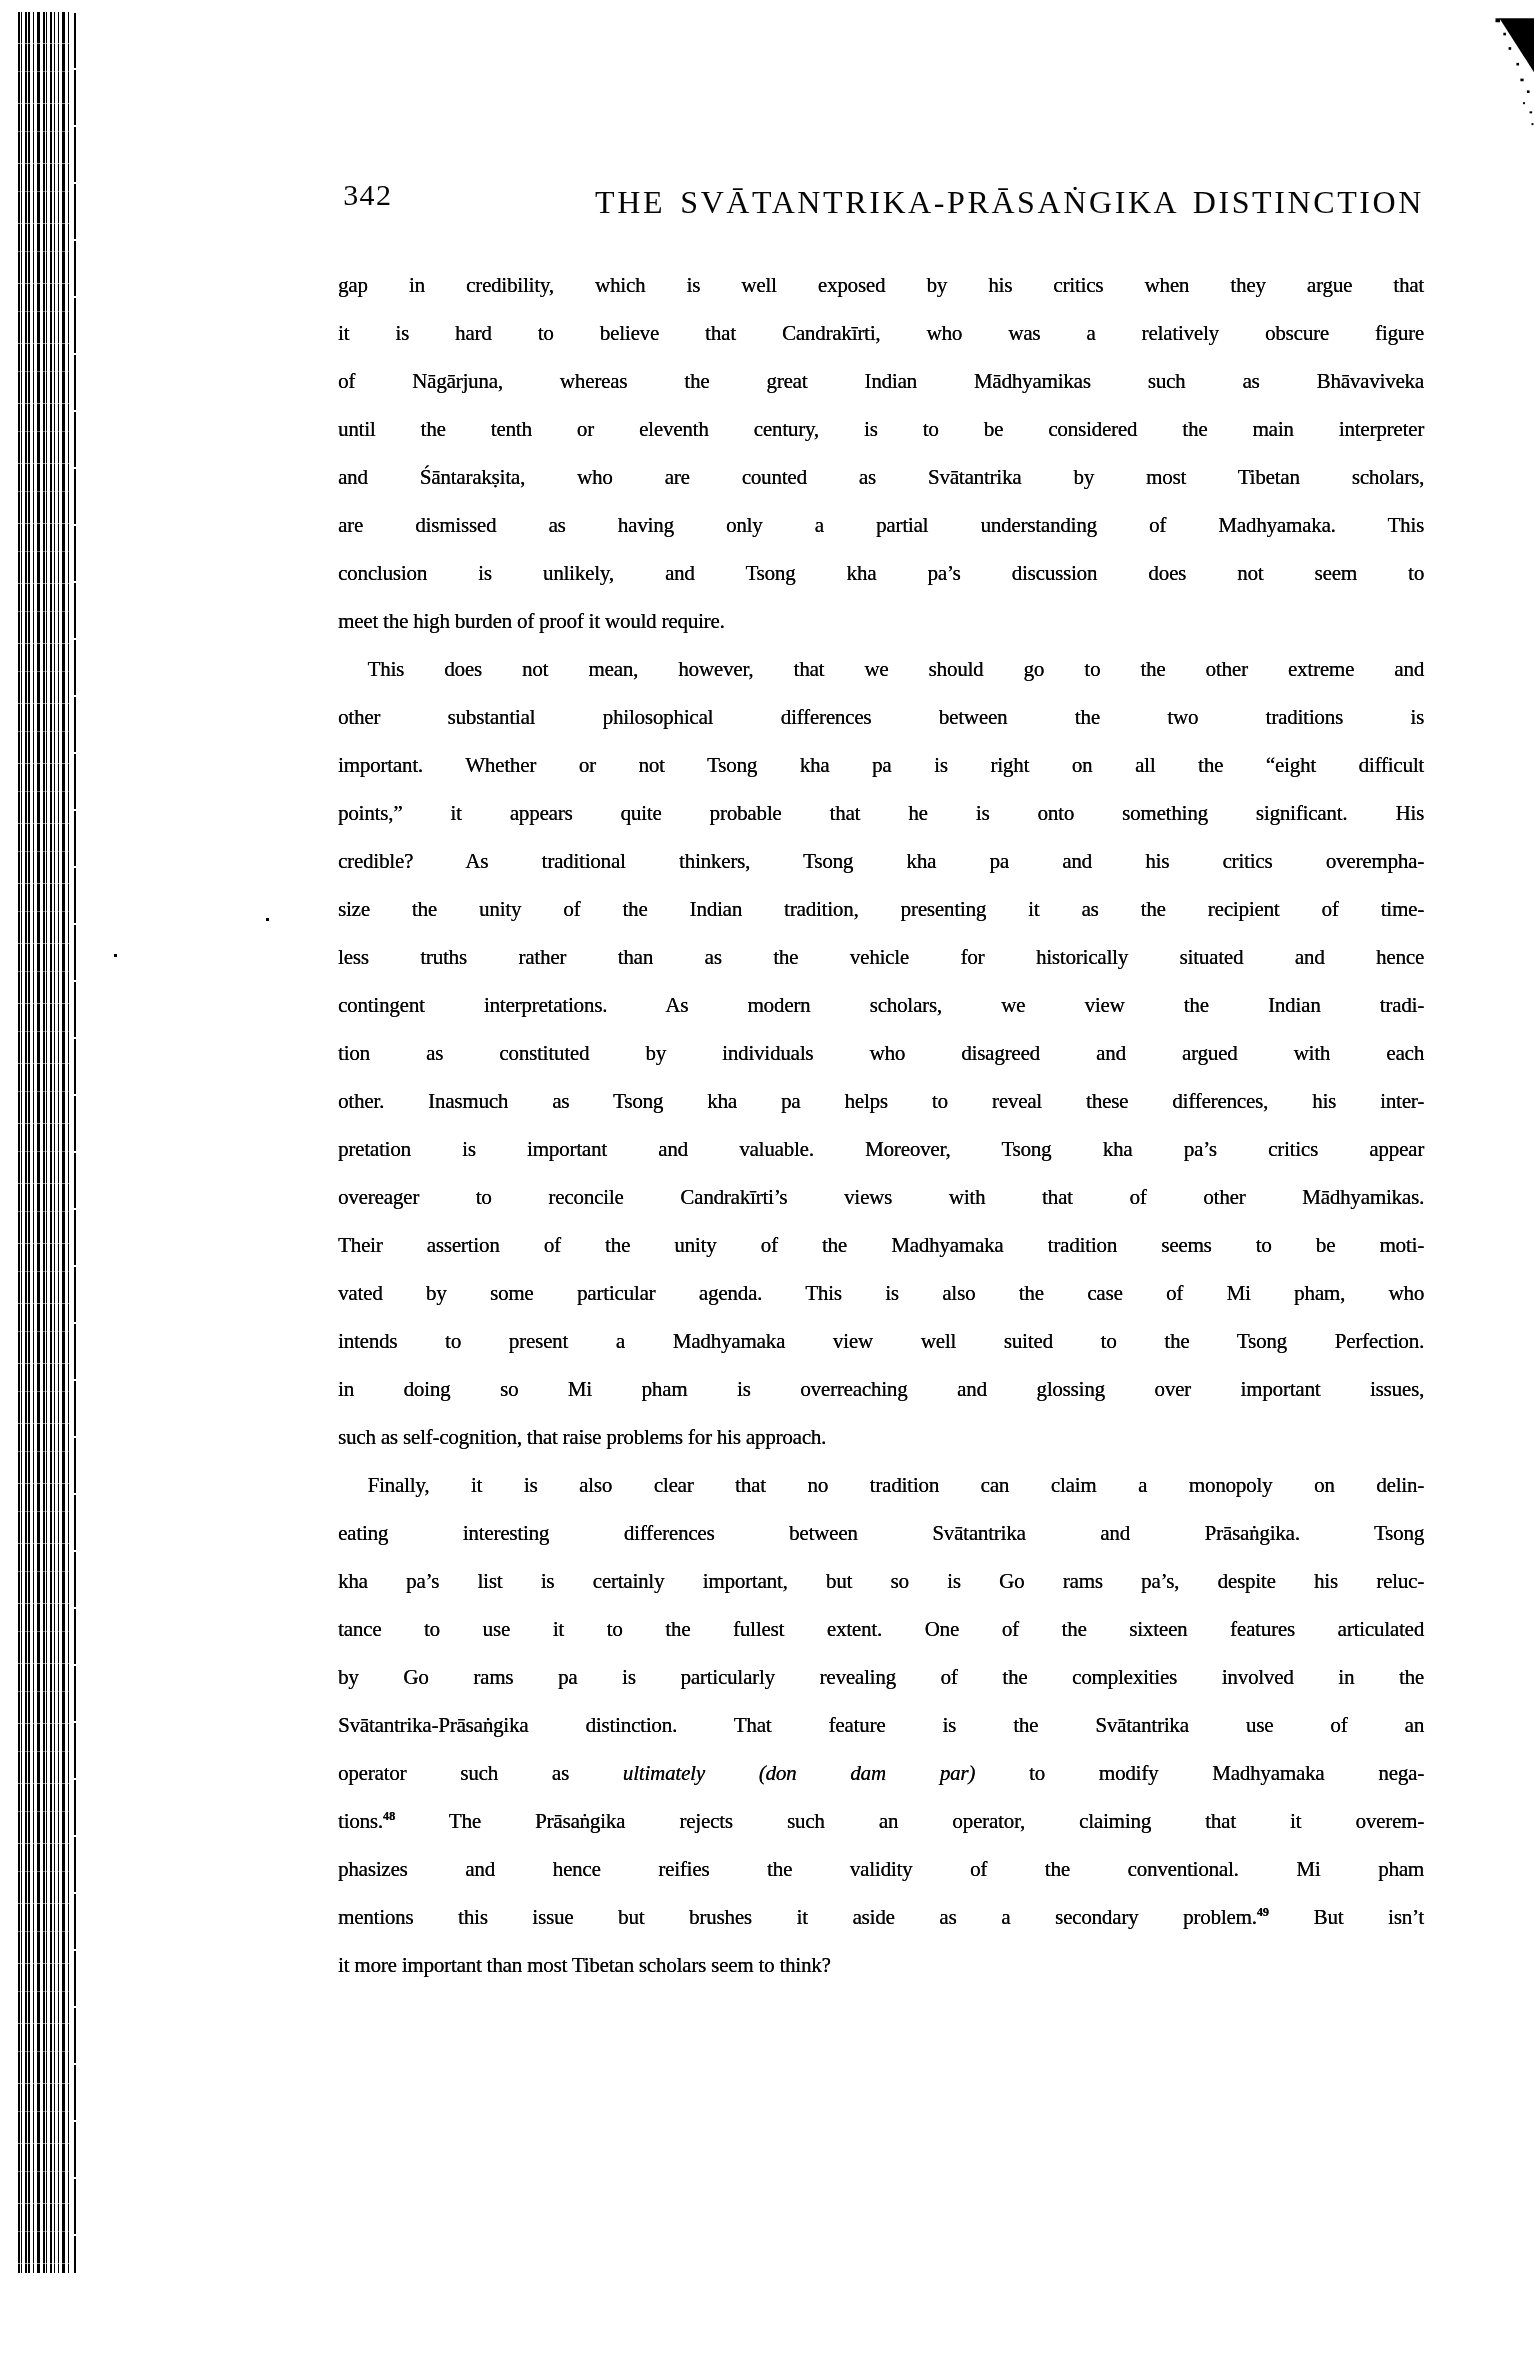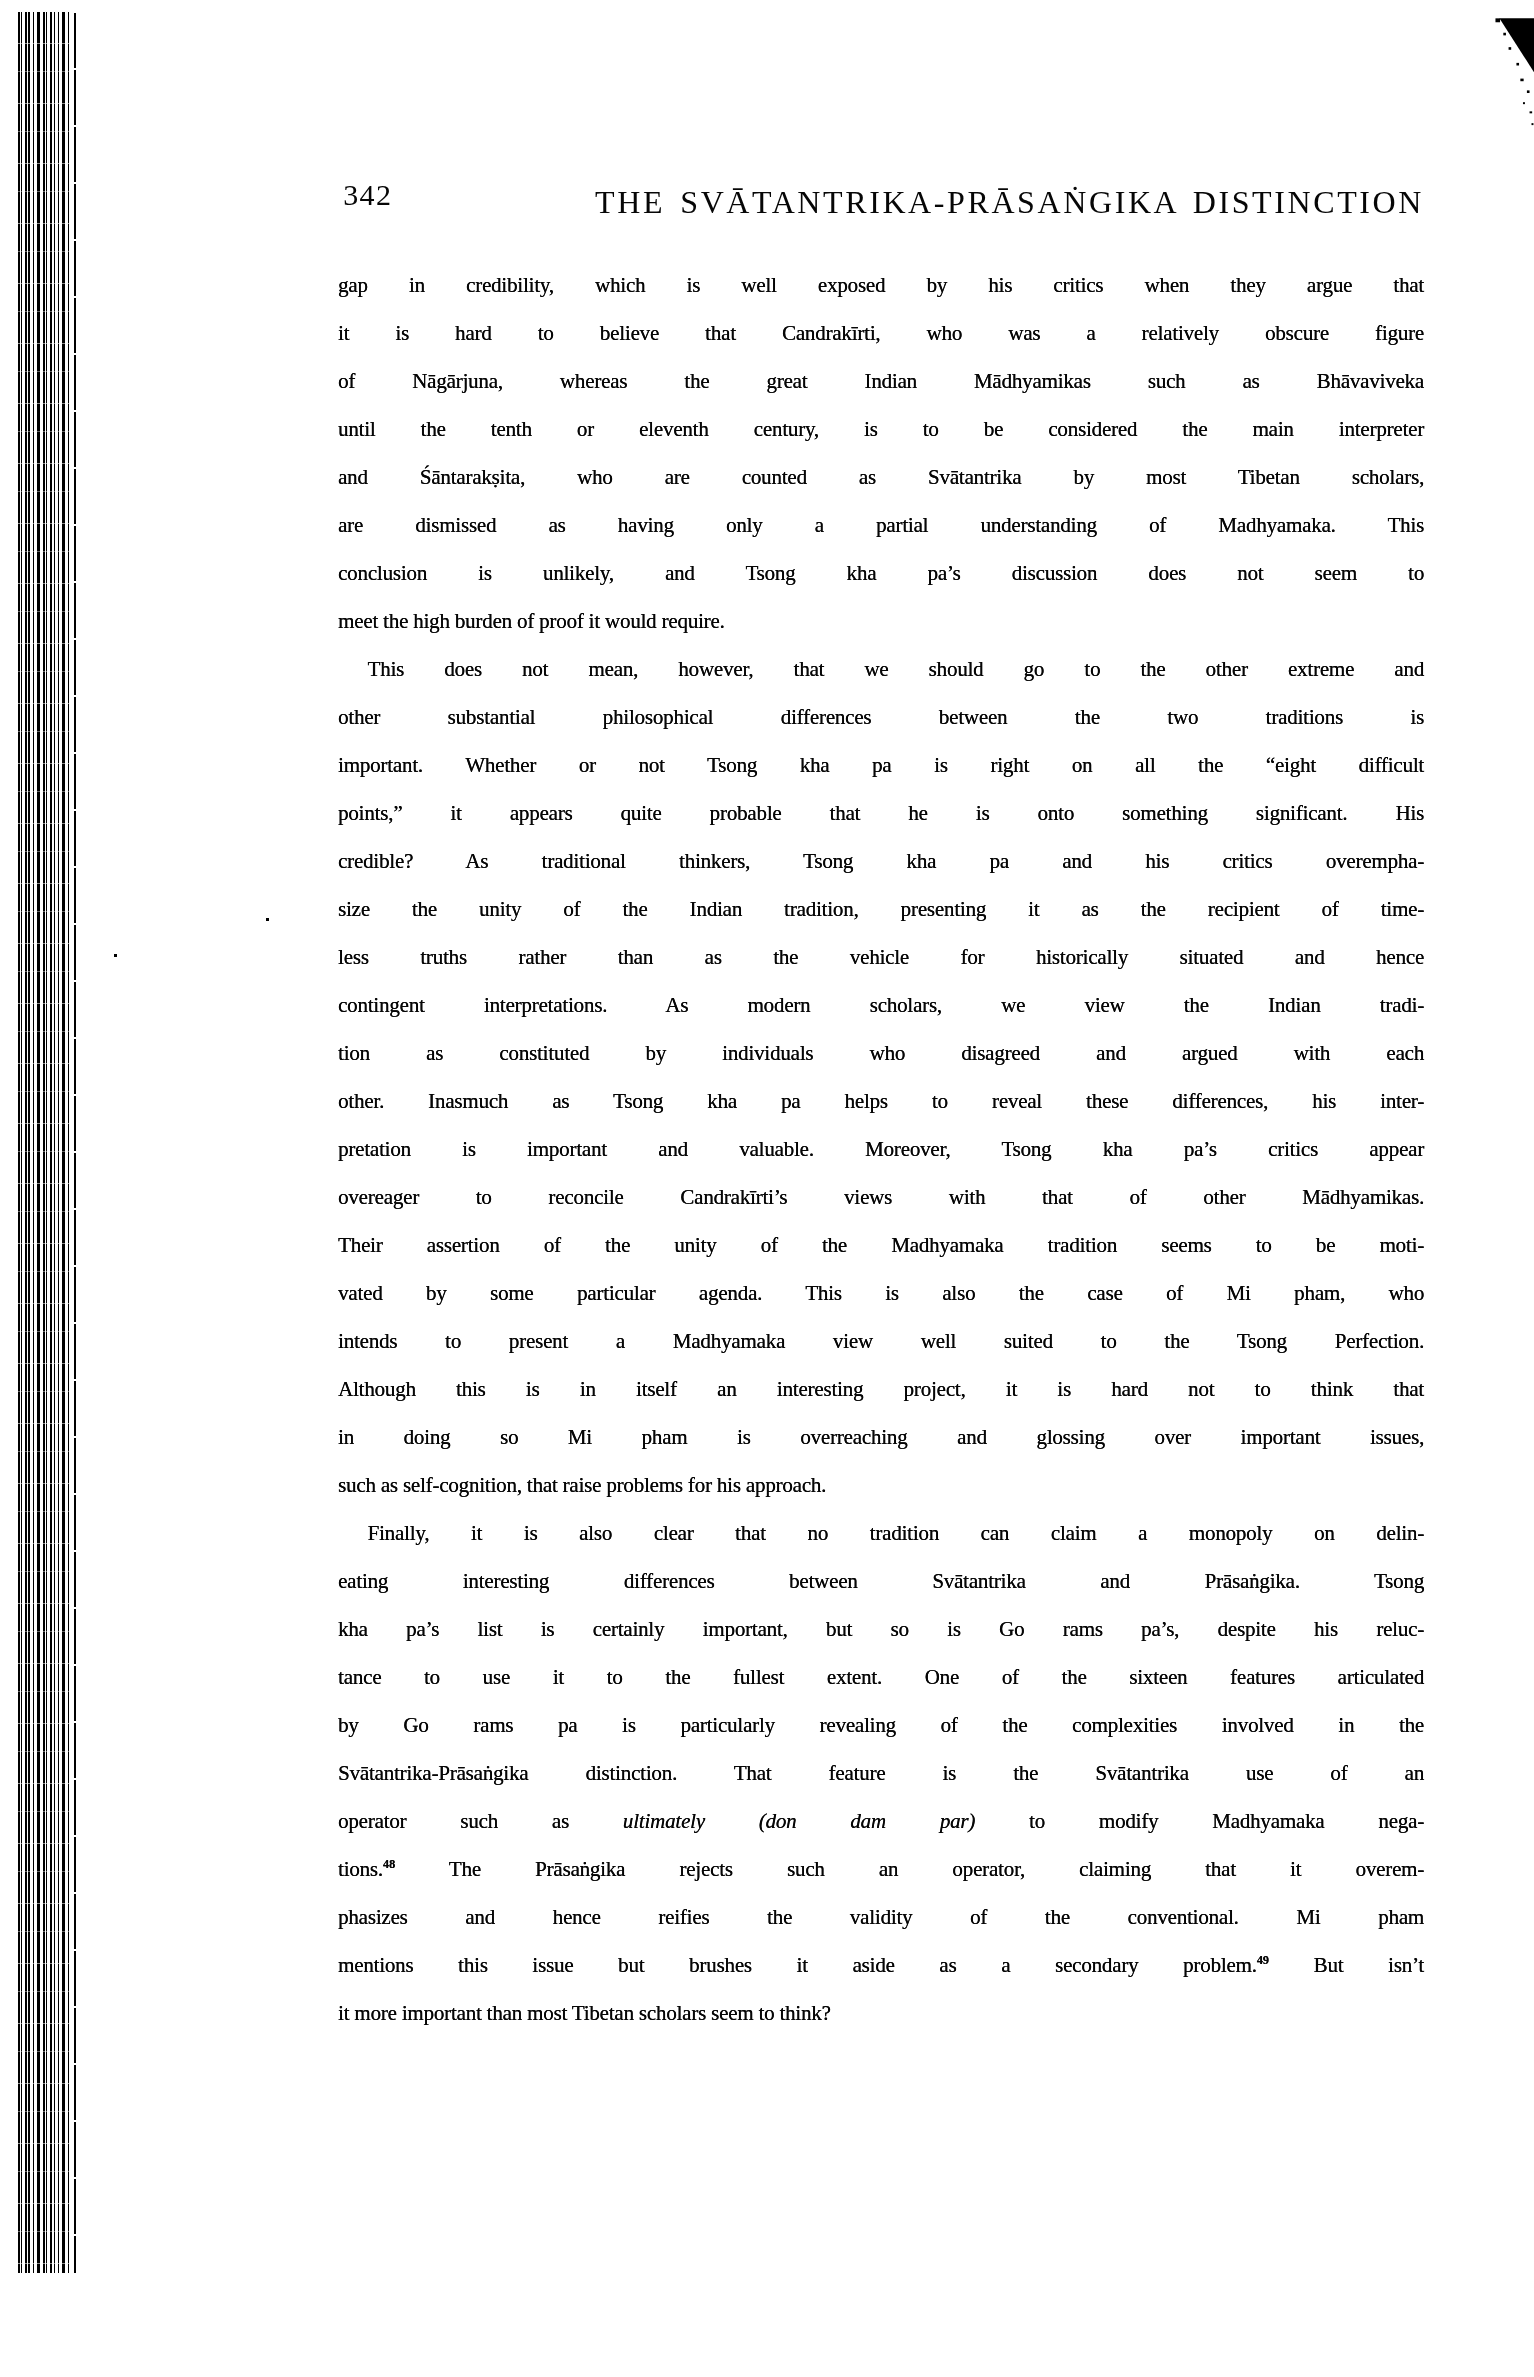--- a/index.html
+++ b/index.html
@@ -93,21 +93,20 @@
         <div class="line">size the unity of the Indian tradition, presenting it as the recipient of time-</div>
         <div class="line">less truths rather than as the vehicle for historically situated and hence</div>
         <div class="line">contingent interpretations. As modern scholars, we view the Indian tradi-</div>
         <div class="line">tion as constituted by individuals who disagreed and argued with each</div>
         <div class="line">other. Inasmuch as Tsong kha pa helps to reveal these differences, his inter-</div>
         <div class="line">pretation is important and valuable. Moreover, Tsong kha pa’s critics appear</div>
         <div class="line">overeager to reconcile Candrakīrti’s views with that of other Mādhyamikas.</div>
         <div class="line">Their assertion of the unity of the Madhyamaka tradition seems to be moti-</div>
         <div class="line">vated by some particular agenda. This is also the case of Mi pham, who</div>
         <div class="line">intends to present a Madhyamaka view well suited to the Tsong Perfection.</div>
-        <div class="line">Although this is in itself an interesting project, it is hard not to think that</div>
         <div class="line">in doing so Mi pham is overreaching and glossing over important issues,</div>
         <div class="line last">such as self-cognition, that raise problems for his approach.</div>
       </div>
       <div class="para indent">
         <div class="line">Finally, it is also clear that no tradition can claim a monopoly on delin-</div>
         <div class="line">eating interesting differences between Svātantrika and Prāsaṅgika. Tsong</div>
         <div class="line">kha pa’s list is certainly important, but so is Go rams pa’s, despite his reluc-</div>
         <div class="line">tance to use it to the fullest extent. One of the sixteen features articulated</div>
         <div class="line">by Go rams pa is particularly revealing of the complexities involved in the</div>
         <div class="line">Svātantrika-Prāsaṅgika distinction. That feature is the Svātantrika use of an</div>

